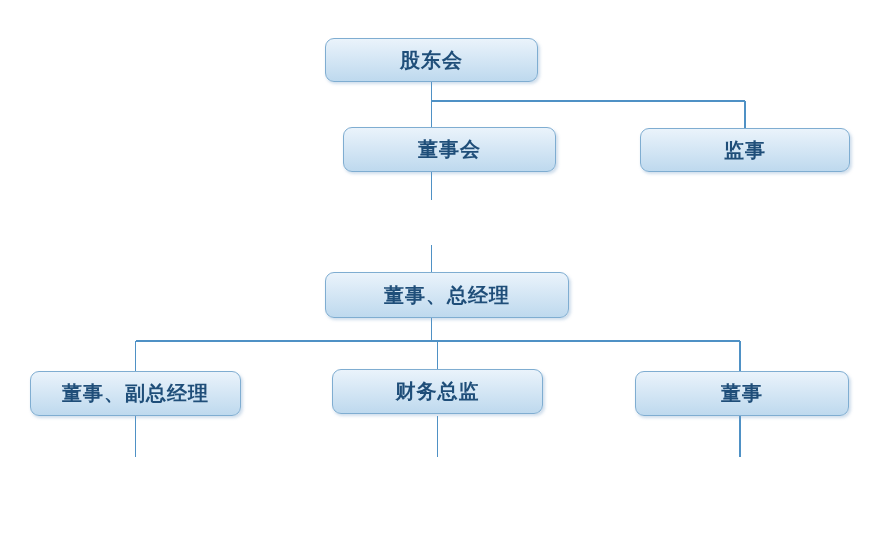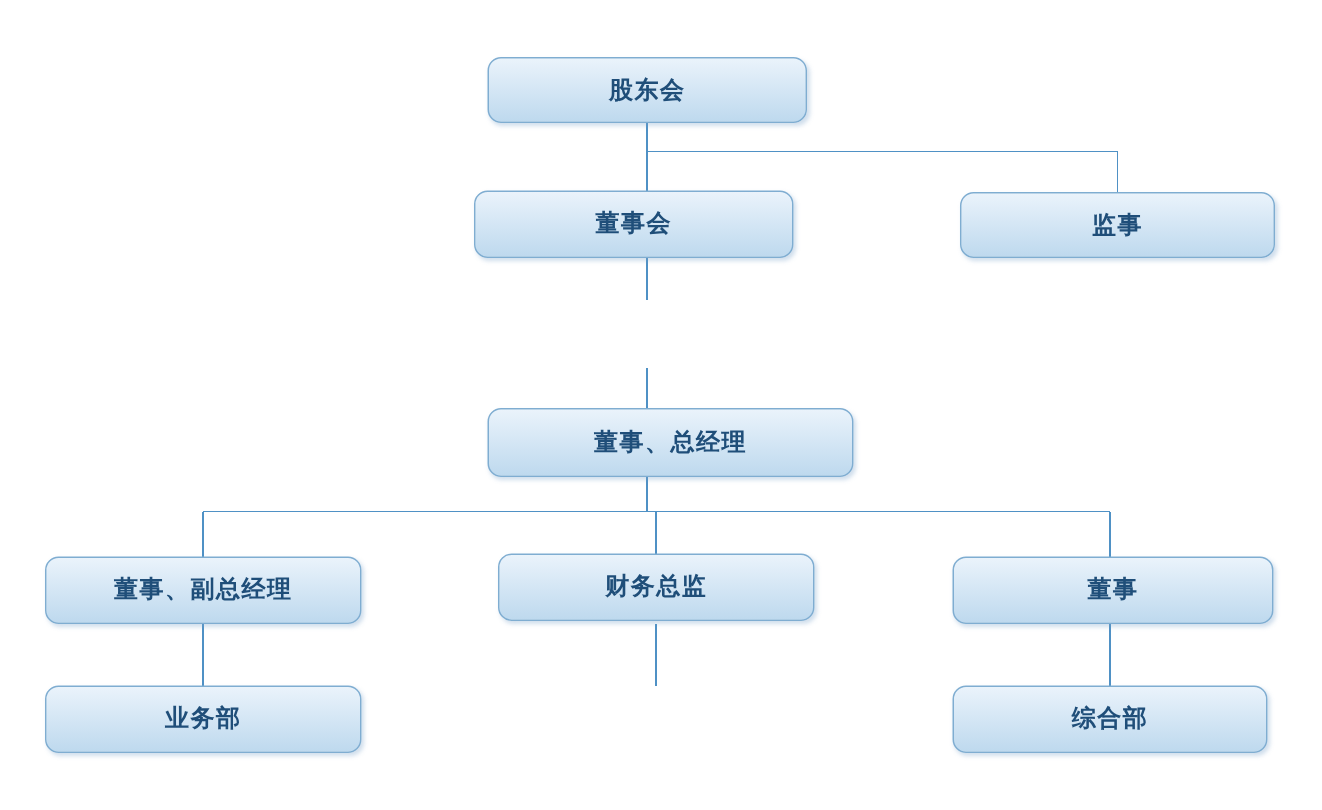--- a/index.html
+++ b/index.html
@@ -28,21 +28,21 @@
   }
   .node{
     position:absolute;
     box-sizing:border-box;
     display:flex;align-items:center;justify-content:center;
     border:1px solid var(--box-border);
     border-radius:9px;
     background:linear-gradient(to bottom,var(--box-fill-top) 0%,var(--box-fill-bottom) 100%);
     box-shadow:1.5px 2px 3px rgba(120,160,200,0.35);
     color:var(--text);
-    font-size:16px;
+    font-size:20px;
     font-weight:bold;
     letter-spacing:1px;
   }
 </style>
 </head>
 <body>
 
 <div class="canvas">
 
   <svg class="connectors" width="881" height="540" viewBox="0 0 881 540">
@@ -58,21 +58,21 @@
     <line x1="740" y1="341" x2="740" y2="371"></line>
     <line x1="135.5" y1="416" x2="135.5" y2="457"></line>
     <line x1="437.5" y1="416" x2="437.5" y2="457"></line>
     <line x1="740" y1="416" x2="740" y2="457"></line>
   </svg>
 
   <div class="node" style="left:325px;top:38px;width:213px;height:44px">
     <span>股东会</span>
   </div>
 
-  <div class="node" style="left:316px;top:127px;width:213px;height:45px">
+  <div class="node" style="left:343px;top:127px;width:213px;height:45px">
     <span>董事会</span>
   </div>
 
   <div class="node" style="left:640px;top:128px;width:210px;height:44px">
     <span>监事</span>
   </div>
 
 
   <div class="node" style="left:325px;top:272px;width:244px;height:46px">
     <span>董事、总经理</span>
@@ -83,22 +83,16 @@
   </div>
 
   <div class="node" style="left:332px;top:369px;width:211px;height:45px">
     <span>财务总监</span>
   </div>
 
   <div class="node" style="left:635px;top:371px;width:214px;height:45px">
     <span>董事</span>
   </div>
 
-  <div class="node" style="left:30px;top:457px;width:211px;height:45px">
-    <span>业务部</span>
-  </div>
 
 
-  <div class="node" style="left:635px;top:457px;width:210px;height:45px">
-    <span>综合部</span>
-  </div>
 
 </div>
 
 </body></html>

